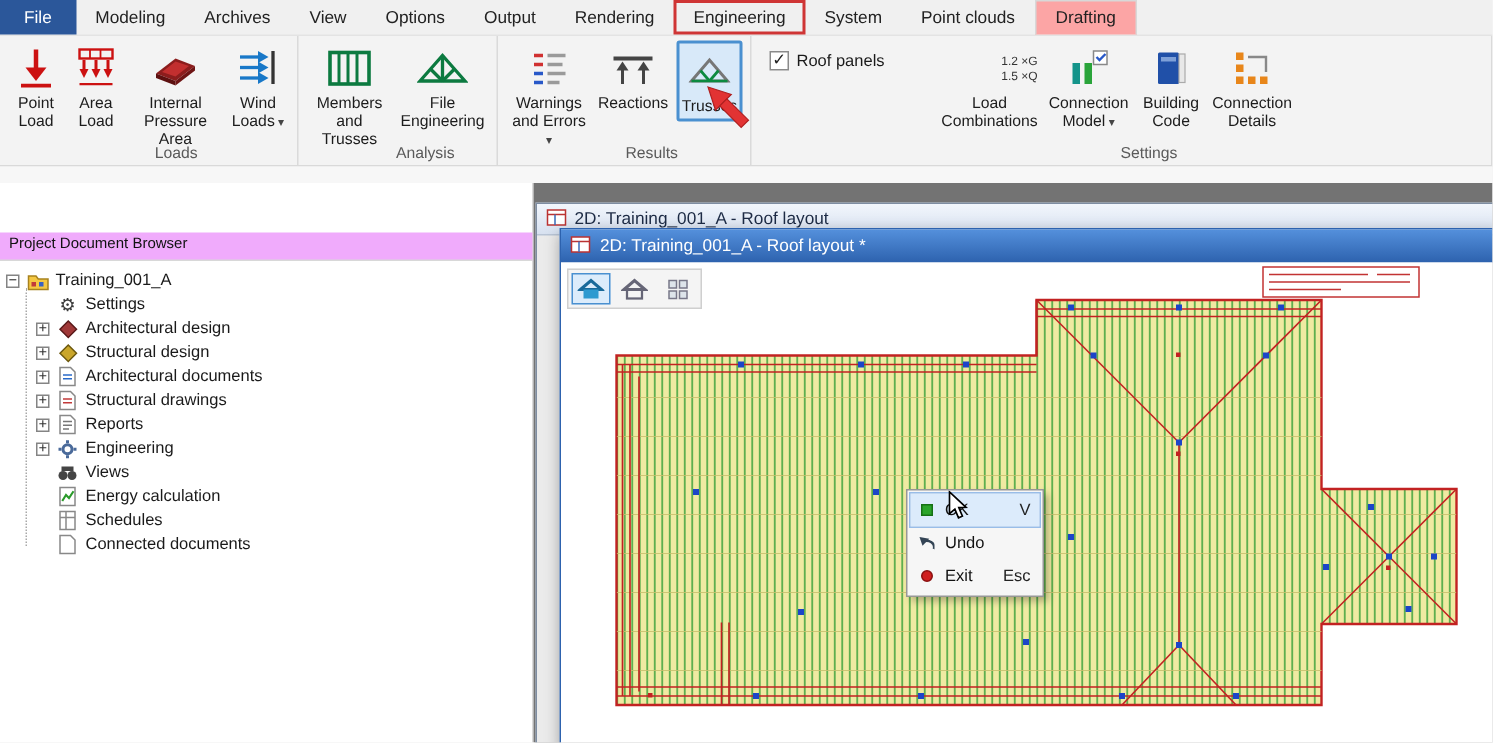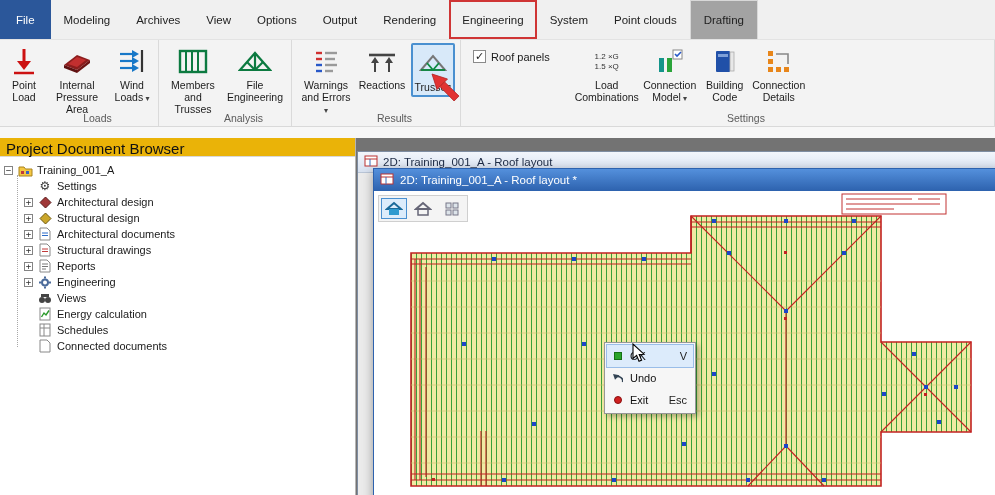--- a/index.html
+++ b/index.html
@@ -1,23 +1,23 @@
 <!DOCTYPE html>
 <html><head>
 <meta charset="utf-8">
 <style>
   * { margin:0; padding:0; box-sizing:border-box; }
   html,body { width:995px; height:495px; overflow:hidden; }
   body { font-family:"Liberation Sans", sans-serif; font-size:11px; background:#f5f5f5; color:#1a1a1a; position:relative; }
 
   
-  .menubar { height:40px; background:#f0f0f0; display:flex; align-items:stretch; border-bottom:1px solid #e3e3e3; }
+  .menubar { height:24px; background:#f0f0f0; display:flex; align-items:stretch; border-bottom:1px solid #e3e3e3; }
   .tab { padding:0 13px; display:flex; align-items:center; font-size:11.5px; color:#222; cursor:default; position:relative; }
   .tab.file { background:#2b579a; color:#fff; padding:0 16px; }
-  .tab.active { background:#a3a3a3; border:1px solid #d8d8d8; border-bottom:none; }
+  .tab.active { background:#fca5a5; border:1px solid #d8d8d8; border-bottom:none; }
   .tab.annotated { outline:2px solid #cf3535; outline-offset:-2px; }
 
   
   .ribbon { height:87px; background:#f3f3f3; display:flex; border-bottom:1px solid #d9d9d9; }
   .rgroup { position:relative; display:flex; align-items:flex-start; padding:3px 4px 16px 4px; border-right:1px solid #dadada; }
   .rgroup.settings { flex:1; }
   .rgroup-label { position:absolute; left:0; right:0; bottom:2px; text-align:center; color:#5a5a5a; font-size:10.5px;margin-left:37px; }
   .rbtn { display:flex; flex-direction:column; align-items:center; padding:2px 2px; margin:0 1px; text-align:center; }
   .ricon { height:34px; display:flex; align-items:center; justify-content:center; }
   .rlabel { font-size:10.5px; line-height:1.15; color:#1c1c1c; }
@@ -29,21 +29,21 @@
   .lc-icon { display:flex; flex-direction:column; align-items:flex-start; font-size:8px; line-height:10px; color:#333; }
 
   
   .gap { height:11px; background:#f7f7f7; }
 
   
   .content-row { display:flex; height:373px; }
 
   
   .sidebar { width:356px; background:#fff; border-right:1px solid #b5b5b5; display:flex; flex-direction:column; }
-  .sidebar-header { height:19px; background:#eab308; border-bottom:1px solid #d8d8d8; padding:2px 6px; font-size:15px; color:#111; }
+  .sidebar-header { height:19px; background:#f0abfc; border-bottom:1px solid #d8d8d8; padding:2px 6px; font-size:10px; color:#111;margin-top:33px; }
   .tree { padding:5px 2px 2px 4px; flex:1; overflow:hidden; position:relative; }
   .trow { height:16px; display:flex; align-items:center; gap:4px; white-space:nowrap; }
   .trow.child { padding-left:20px; }
   .exp { width:9px; height:9px; border:1px solid #848484; background:#fff; font-size:9px; line-height:7px; text-align:center; color:#333; flex:0 0 auto; font-family:"DejaVu Sans Mono", monospace; }
   .exp.empty { border:none; background:transparent; }
   .ticon { width:16px; display:flex; justify-content:center; flex:0 0 auto; font-size:12px; color:#3a3a3a; }
   .tree-children { position:relative; }
   .tree-children::before { content:""; position:absolute; left:13px; top:-3px; bottom:7px; border-left:1px dotted #a8a8a8; }
 
   
@@ -92,20 +92,41 @@
     <div class="rbtn" style="width:38px">
       <span class="ricon">
         <svg width="24" height="30" viewBox="0 0 24 30">
             <line x1="12" y1="2" x2="12" y2="16" stroke="#cc1111" stroke-width="3"></line>
             <polygon points="5,14 19,14 12,23" fill="#cc1111"></polygon>
             <line x1="2" y1="26" x2="22" y2="26" stroke="#cc1111" stroke-width="2.5"></line>
           </svg>
       </span>
       <span class="rlabel">Point Load</span>
     </div>
+    <div class="rbtn" style="width:38px">
+      <span class="ricon">
+        <svg width="28" height="30" viewBox="0 0 28 30">
+            <rect x="3" y="2" width="22" height="6" fill="none" stroke="#cc1111" stroke-width="1.6"></rect>
+            <line x1="10" y1="2" x2="10" y2="8" stroke="#cc1111" stroke-width="1.2"></line>
+            <line x1="17" y1="2" x2="17" y2="8" stroke="#cc1111" stroke-width="1.2"></line>
+            <g stroke="#cc1111" stroke-width="2">
+              <line x1="6" y1="9" x2="6" y2="16"></line>
+              <line x1="14" y1="9" x2="14" y2="16"></line>
+              <line x1="22" y1="9" x2="22" y2="16"></line>
+            </g>
+            <g fill="#cc1111">
+              <polygon points="3,15 9,15 6,21"></polygon>
+              <polygon points="11,15 17,15 14,21"></polygon>
+              <polygon points="19,15 25,15 22,21"></polygon>
+            </g>
+            <line x1="3" y1="25" x2="25" y2="25" stroke="#cc1111" stroke-width="1.5"></line>
+          </svg>
+      </span>
+      <span class="rlabel">Area Load</span>
+    </div>
     <div class="rbtn" style="width:64px">
       <span class="ricon">
         <svg width="30" height="28" viewBox="0 0 30 28">
             <polygon points="2,17 15,7 28,12 15,22" fill="#8c1d1d"></polygon>
             <polygon points="2,17 15,22 15,25 2,20" fill="#5d1010"></polygon>
             <polygon points="15,22 28,12 28,15 15,25" fill="#6e1414"></polygon>
             <polygon points="6,16 15,9 24,12 15,19" fill="#c22f2f"></polygon>
           </svg>
       </span>
       <span class="rlabel">Internal Pressure Area</span>
@@ -215,21 +236,21 @@
     <div class="rgroup-label">Results</div>
   </div>
 
   <div class="rgroup settings">
     <div class="roofpanels">
       <span class="cbx">
           <span>✓</span>
         </span>
       <span>Roof panels</span>
     </div>
-    <div class="rbtn" style="width:62px; margin-left:14px;">
+    <div class="rbtn" style="width:62px; margin-left:30px;align-items:flex-end;">
       <span class="ricon">
         <span class="lc-icon">
             <span>1.2 ×G</span>
             <span>1.5 ×Q</span>
           </span>
       </span>
       <span class="rlabel">Load Combinations</span>
     </div>
     <div class="rbtn dd" style="width:60px">
       <span class="ricon">

